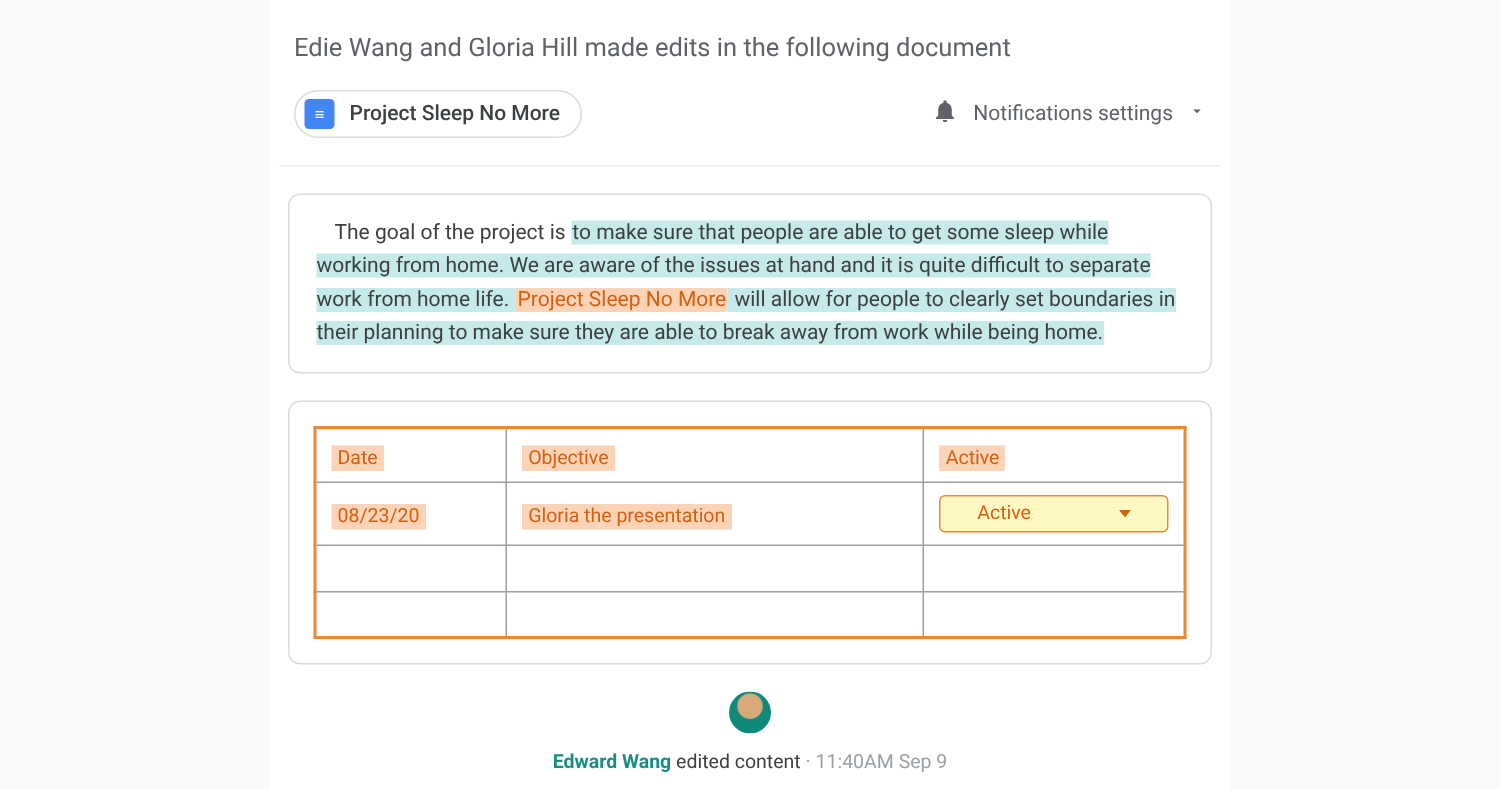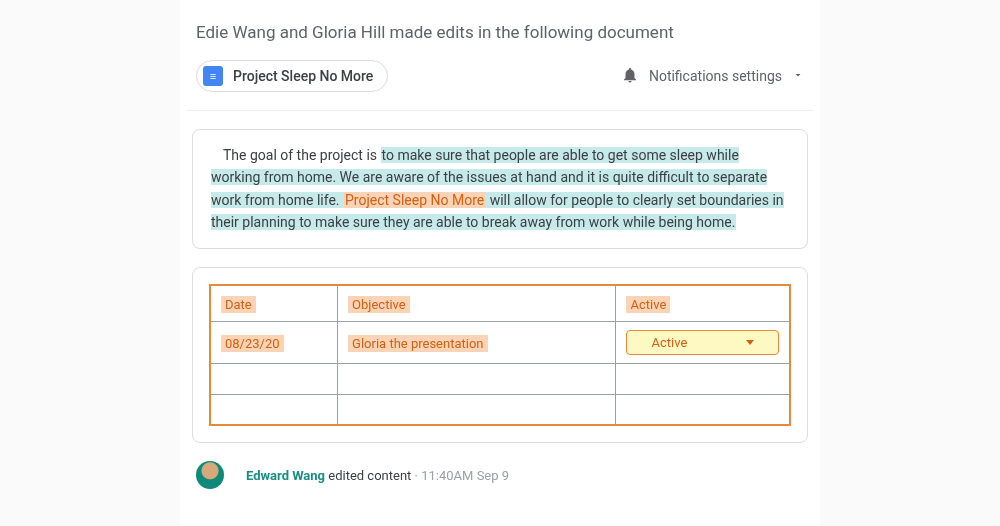--- a/index.html
+++ b/index.html
@@ -110,21 +110,21 @@
       width: 0; height: 0;
       border-left: 4px solid transparent;
       border-right: 4px solid transparent;
       border-top: 5px solid #d5600f;
     }
     col.c-date { width: 22%; }
     col.c-obj { width: 48%; }
     col.c-status { width: 30%; }
 
     .feed { padding: 0 10px; }
-    .feed-item { display: flex; align-items: center; gap: 22px; margin-bottom: 26px; }
+    .feed-item { display: flex; align-items: center; gap: 12px; margin-bottom: 26px; flex-direction: column; }
     .avatar { width: 28px; height: 28px; border-radius: 50%; flex: 0 0 28px; }
     .av1 { background: radial-gradient(circle at 50% 35%, #d7a97a 0 8px, transparent 9px), linear-gradient(#0f8a7a,#0f8a7a); }
     .feed-text { font-size: 13px; color: #3c4043; }
     .u-teal { color: #1a8e82; font-weight: 700; }
     .meta { color: #9aa0a6; }
   </style>
 </head>
 <body>
 
 <div class="container">

